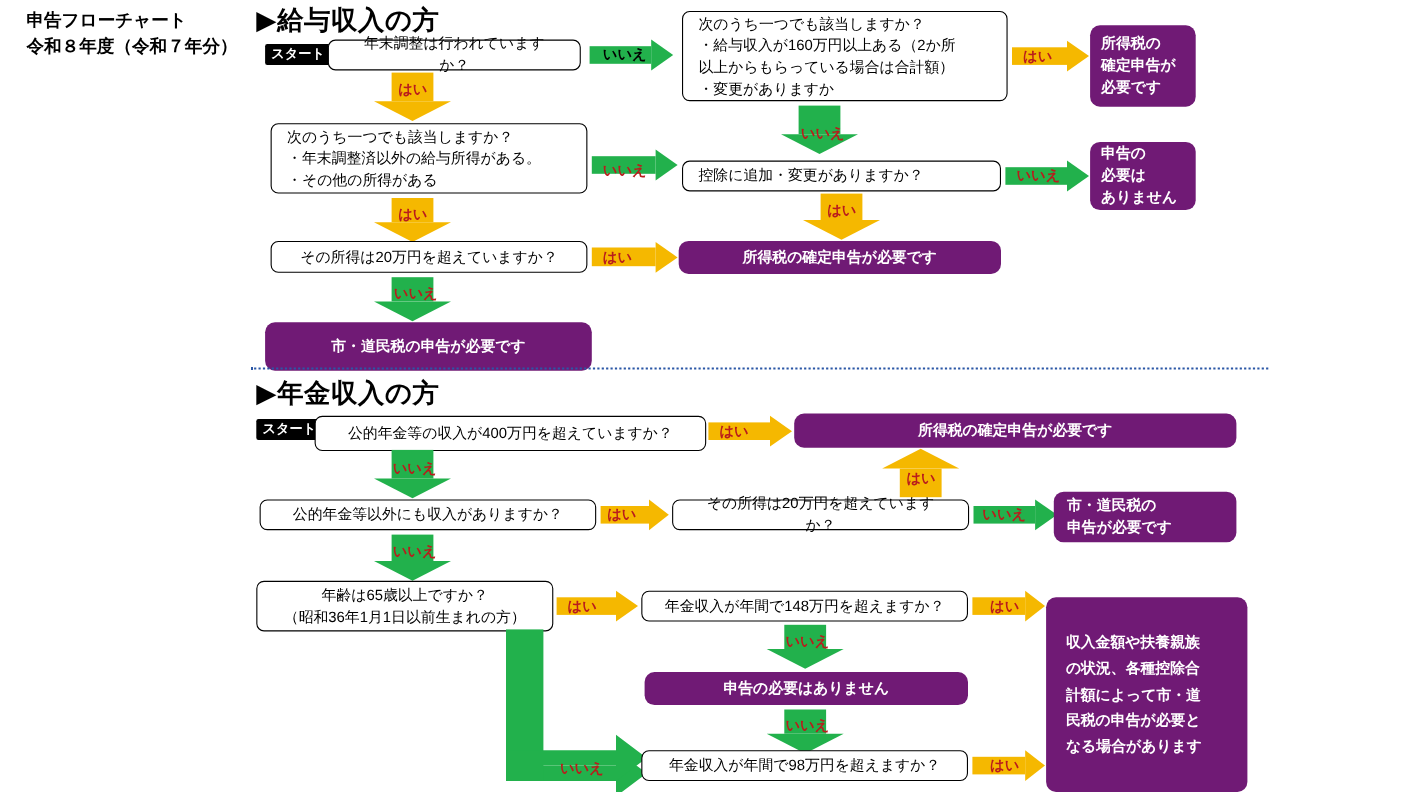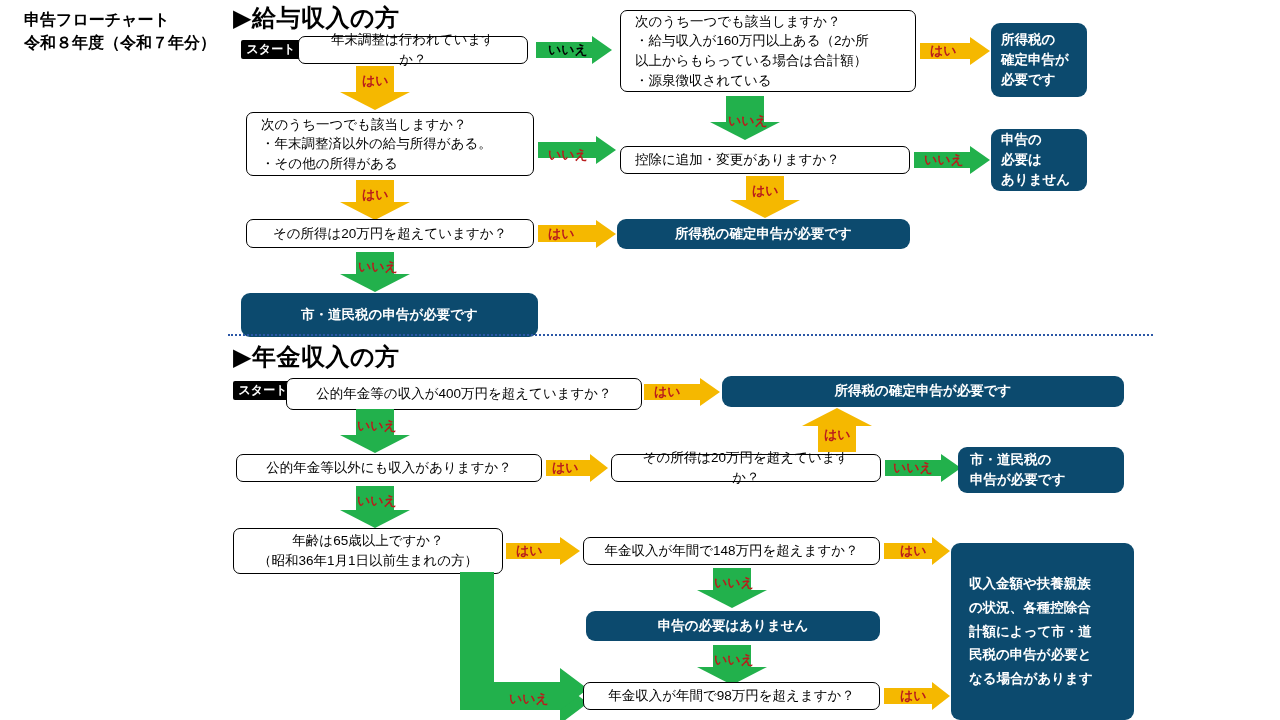--- a/index.html
+++ b/index.html
@@ -19,21 +19,21 @@
   }
 
   
   .rbox{
     border:1.5px solid #000;border-radius:7px;background:#fff;
     display:flex;align-items:center;justify-content:center;
     font-size:13.5px;line-height:1.45;text-align:center;padding:4px 20px;
   }
   .rbox.left{justify-content:flex-start;text-align:left;}
   .blackbox{
-    background:#0c4a6e;color:#fff;border-radius:9px;
+    background:#701a75;color:#fff;border-radius:9px;
     display:flex;align-items:center;justify-content:center;
     font-size:13.5px;font-weight:bold;line-height:1.5;text-align:center;padding:4px 10px;
   }
   .blackbox.left{justify-content:flex-start;text-align:left;}
   .starttag{
     background:#000;color:#fff;font-weight:bold;font-size:12px;
     display:flex;align-items:center;justify-content:center;
     padding:2px 5px;border-radius:2px;
   }
 
@@ -78,21 +78,21 @@
 <div class="abs ar-right arrow" style="left:536px;top:36px;width:76px;height:28px;">
   <div class="shaft" style="background:#22b14c;"></div>
   <div class="head" style="border-top-width:14px;border-bottom-width:14px;border-left:20px solid #22b14c;"></div>
 </div>
 <div class="abs alabel" style="left:548px;top:41px;color:#000;">いいえ</div>
 
 <div class="abs rbox left" style="left:620px;top:10px;width:296px;height:82px;flex-direction:column;align-items:flex-start;justify-content:center;padding-left:14px;">
   <div>次のうち一つでも該当しますか？</div>
   <div>・給与収入が160万円以上ある（2か所</div>
   <div>以上からもらっている場合は合計額）</div>
-  <div>・源泉徴収されている</div>
+  <div>・変更がありますか</div>
 </div>
 
 <div class="abs ar-right arrow" style="left:920px;top:37px;width:70px;height:28px;">
   <div class="shaft" style="background:#f5b800;"></div>
   <div class="head" style="border-top-width:14px;border-bottom-width:14px;border-left:20px solid #f5b800;"></div>
 </div>
 <div class="abs alabel" style="left:930px;top:42px;">はい</div>
 
 <div class="abs blackbox left" style="left:991px;top:23px;width:96px;height:74px;flex-direction:column;align-items:flex-start;justify-content:center;padding-left:10px;">
   <div>所得税の</div>

